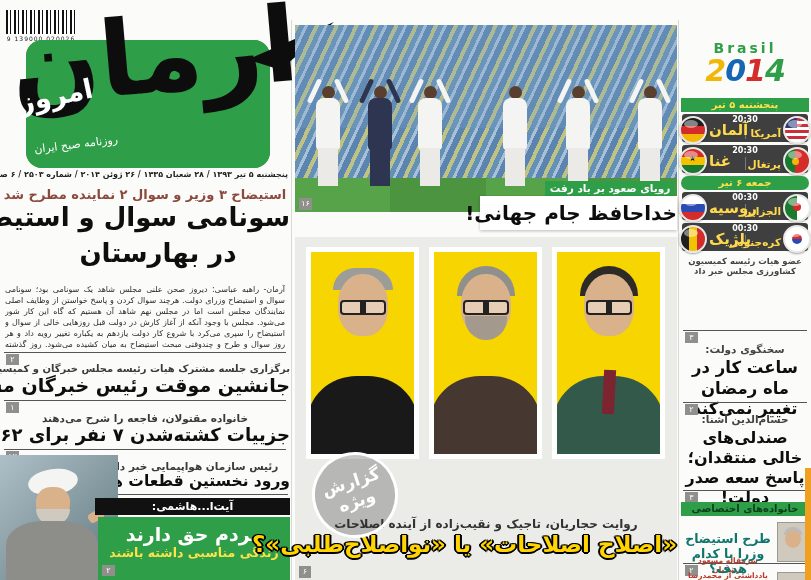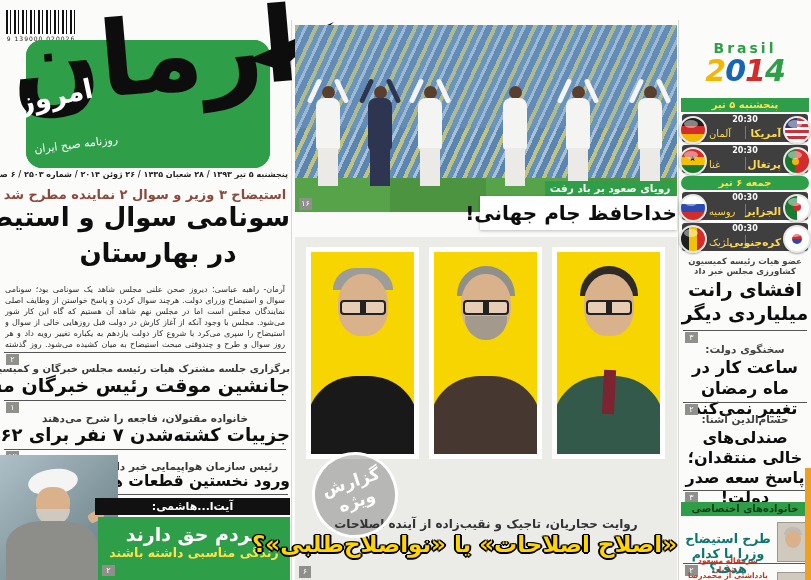--- a/index.html
+++ b/index.html
@@ -96,21 +96,21 @@
   .brasil .year{font-size:30px;font-weight:bold;font-style:italic;line-height:30px;letter-spacing:-1px;}
   .brasil .d2{color:#f2b705;}
   .brasil .d0{color:#1766b3;}
   .brasil .d1{color:#d42b2b;}
   .brasil .d4{color:#2f9e48;}
   .daybar{left:681px;width:128px;height:14px;background:#2f9e48;color:#ffe24a;font-size:10px;font-weight:bold;text-align:center;line-height:14px;}
   .match{left:682px;width:126px;height:28px;background:#3f3f3f;border-radius:3px;}
   .match .time{position:absolute;left:0;right:0;top:1px;text-align:center;font-size:8px;color:#fff;font-weight:bold;direction:ltr;}
   .match .sep{position:absolute;left:50%;top:12px;bottom:3px;width:1px;background:rgba(255,255,255,.3);}
   .match .home{position:absolute;right:27px;bottom:3px;font-size:10.5px;font-weight:bold;color:#ffd94d;}
-  .match .away{position:absolute;left:27px;bottom:3px;font-size:10px;font-weight:normal;color:#ffd94d;}
+  .match .away{position:absolute;left:27px;bottom:3px;font-size:15px;font-weight:bold;color:#ffd94d;}
   .flag{position:absolute;top:2px;width:24px;height:24px;border-radius:50%;border:2px solid #e8e8e6;box-shadow:0 1px 2px rgba(0,0,0,.35);overflow:hidden;}
   .flag.fh{right:-3px;} .flag.fa{left:-3px;}
   .flag::after{content:"";position:absolute;left:3px;top:2px;width:14px;height:8px;border-radius:50%;background:rgba(255,255,255,.45);}
   [data-flag="usa"]{background:repeating-linear-gradient(180deg,#c8313a 0 3px,#fff 3px 6px);}
   [data-flag="usa"]::before{content:"";position:absolute;left:0;top:0;width:12px;height:10px;background:#2c3a77;}
   [data-flag="germany"]{background:linear-gradient(180deg,#1f1f1f 0 34%,#d42b2b 34% 67%,#f2b705 67%);}
   [data-flag="portugal"]{background:linear-gradient(90deg,#1a7a2e 0 40%,#d42b2b 40%);}
   [data-flag="portugal"]::before{content:"";position:absolute;left:7px;top:9px;width:7px;height:7px;border-radius:50%;background:#f2b705;}
   [data-flag="ghana"]{background:linear-gradient(180deg,#d42b2b 0 34%,#f2c200 34% 67%,#1a7a2e 67%);}
   [data-flag="ghana"]::before{content:"★";position:absolute;left:8px;top:5px;font-size:8px;color:#111;}
@@ -312,21 +312,20 @@
   <div class="abs match" style="top:223px;">
     <span class="flag fh" data-flag="southkorea"></span>
     <span class="flag fa" data-flag="belgium"></span>
     <div class="time">00:30</div>
     <div class="sep"></div>
     <div class="home">کره‌جنوبی</div>
     <div class="away">بلژیک</div>
   </div>
 
   <div class="abs r-kicker" style="top:256px;">عضو هیات رئیسه کمیسیون کشاورزی مجلس خبر داد</div>
-  <div class="abs r-head" style="top:278px;font-size:19px;">افشای رانت میلیاردی دیگر</div>
   <div class="rulebar" style="left:683px;top:330px;width:124px;">
     <span class="badge">۳</span>
   </div>
 
   <div class="abs r-kicker" style="top:344px;font-size:10.5px;">سخنگوی دولت:</div>
   <div class="abs r-head" style="top:358px;font-size:16.5px;">ساعت کار در ماه رمضان تغییر نمی‌کند</div>
   <div class="rulebar" style="left:683px;top:402px;width:124px;">
     <span class="badge">۲</span>
   </div>
 

